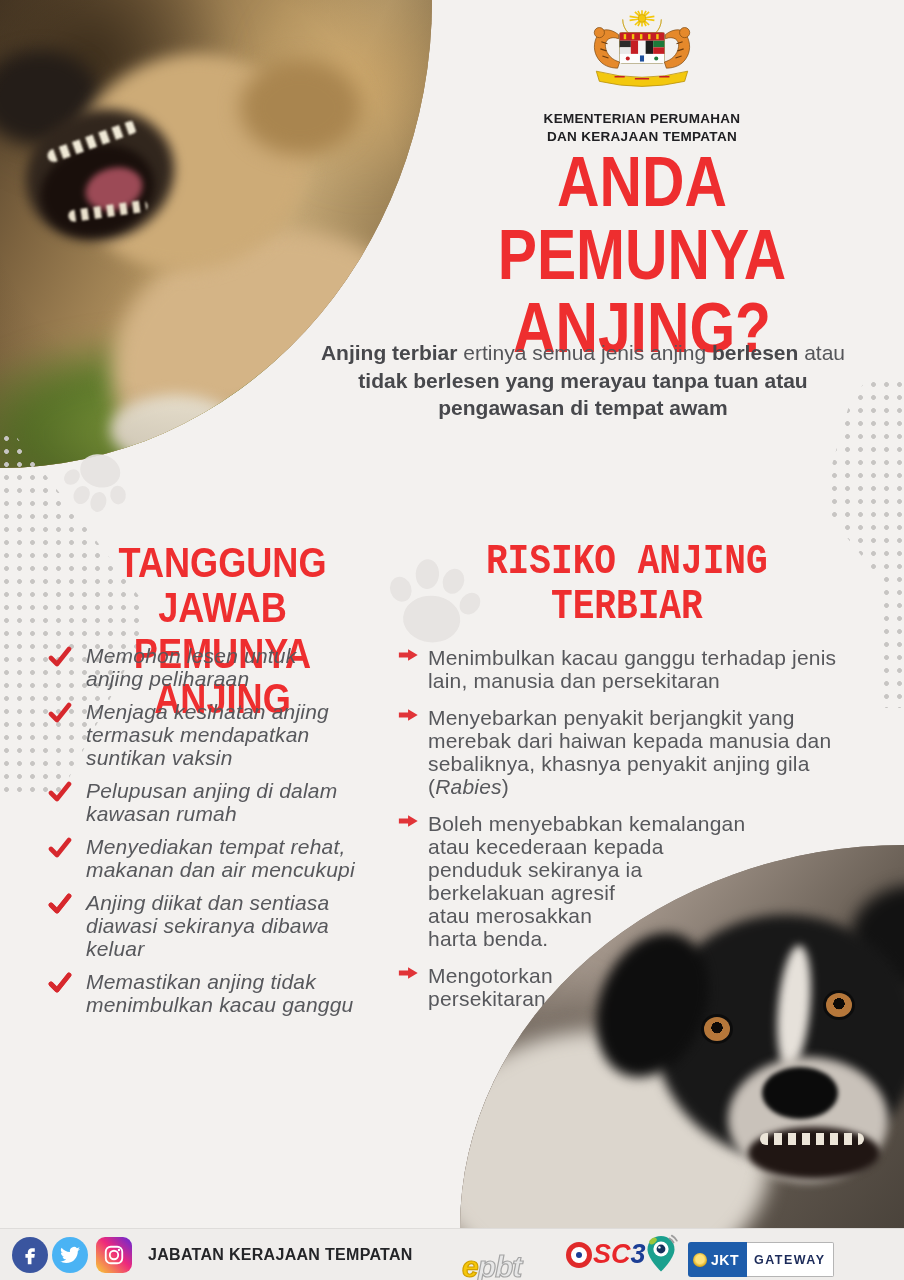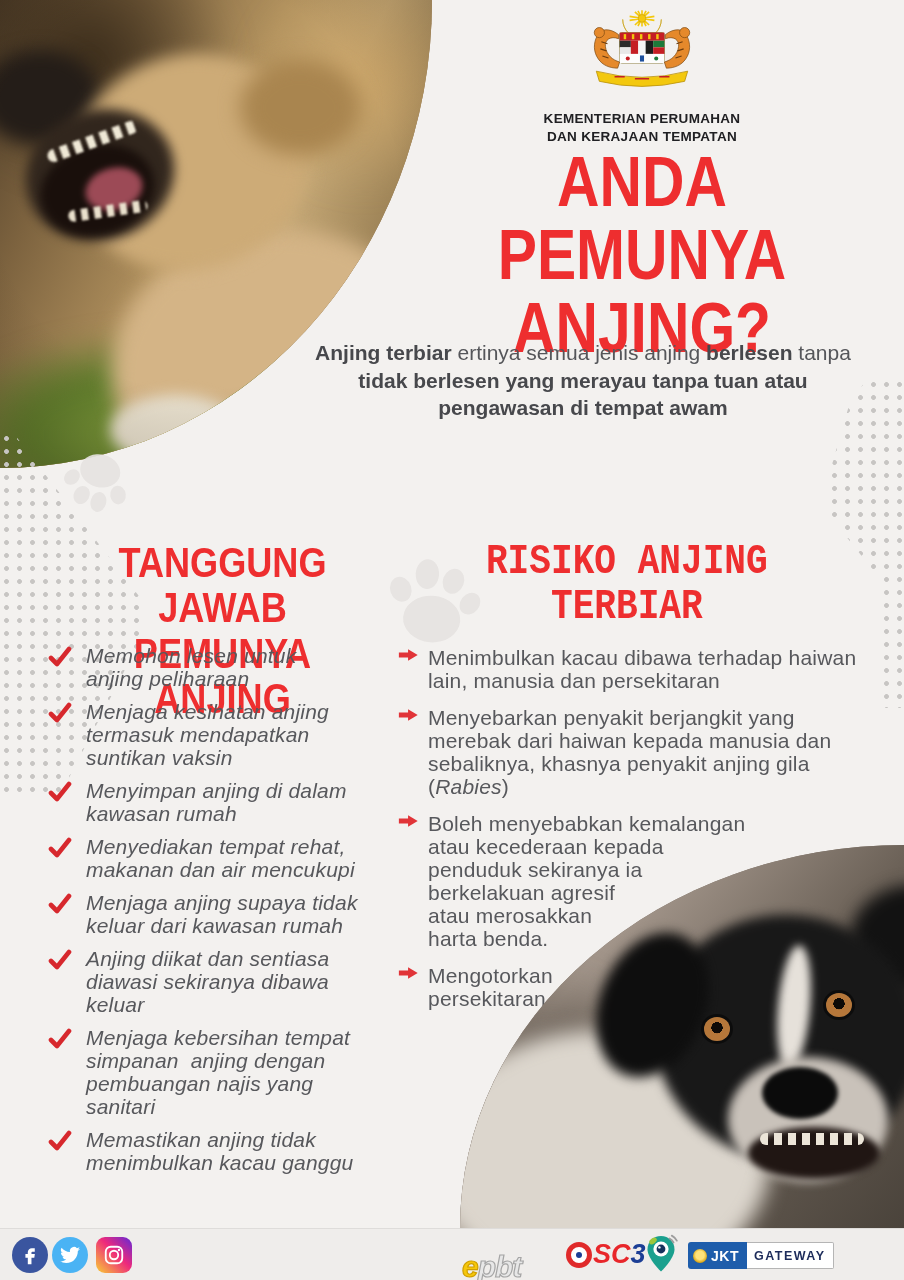--- a/index.html
+++ b/index.html
@@ -80,21 +80,21 @@
   .soc-tw{left:52px;background:#4ab3f4;}
   .soc-ig{left:96px;border-radius:9px;background:linear-gradient(45deg,#f9ce34 0%,#ee2a7b 55%,#6228d7 100%);}
   .agency{position:absolute;left:148px;top:0;height:52px;display:flex;align-items:center;font-size:16px;font-weight:700;color:#242528;letter-spacing:.3px;}
   .epbt{position:absolute;left:462px;top:21px;font-size:30px;font-style:italic;font-weight:700;letter-spacing:-1px;color:#e7e7e7;-webkit-text-stroke:1.2px #a5a5a5;}
   .epbt .e{color:#f6c70b;-webkit-text-stroke:1.2px #cf9f02;}
   .osc{position:absolute;left:566px;top:10px;display:flex;align-items:center;font-style:italic;font-weight:700;font-size:27px;}
   .osc .emb{width:26px;height:26px;border-radius:50%;border:5px solid #e02a2a;box-sizing:border-box;background:#fff;position:relative;margin-right:1px;}
   .osc .emb i{position:absolute;left:5px;top:5px;width:6px;height:6px;background:#1c3e95;border-radius:50%;}
   .osc .sc{color:#e8262a;} .osc .n3{color:#1c3e95;}
   .pin{position:absolute;left:644px;top:5px;}
-  .jkt-group{position:absolute;left:688px;top:13px;height:27px;display:flex;align-items:stretch;}
+  .jkt-group{position:absolute;left:688px;top:13px;height:35px;display:flex;align-items:stretch;}
   .jkt-blue{background:#1e5dab;border-radius:3px 0 0 3px;display:flex;align-items:center;padding:0 8px 0 5px;}
   .jkt-blue .mini-crest{width:14px;height:14px;border-radius:50%;background:radial-gradient(circle at 50% 45%,#ffe27a 0 40%,#d9a514 70%,#a87708 100%);margin-right:4px;}
   .jkt-blue span{color:#fff;font-weight:700;font-size:14px;letter-spacing:.5px;}
   .jkt-white{background:#fff;border:1px solid #b5b5b5;border-left:none;display:flex;align-items:center;padding:0 7px;border-radius:0 2px 2px 0;justify-content:flex-end;}
   .jkt-white span{color:#1c2b5a;font-weight:700;font-size:12.5px;letter-spacing:1.5px;}
   .pbtpay{position:absolute;left:824px;top:14px;font-size:21px;font-weight:700;color:#14182b;letter-spacing:-.3px;margin-top:39px;}
 </style>
 </head>
 <body>
 
@@ -166,21 +166,21 @@
     <div>DAN KERAJAAN TEMPATAN</div>
   </div>
 
   <div class="title">
     <div class="condense">
       <div>ANDA PEMUNYA</div>
       <div>ANJING?</div>
     </div>
   </div>
 
-  <p class="intro"><span class="b">Anjing terbiar</span><span> ertinya semua jenis anjing </span><span class="b">berlesen</span><span> tanpa
+  <p class="intro"><span class="b">Anjing terbiar</span><span> ertinya semua jenis anjing </span><span class="b">berlesen</span><span> atau
 </span><span class="b">tidak berlesen yang merayau tanpa tuan atau
 pengawasan di tempat awam</span></p>
 
 
   <div class="dots dots-left"></div>
   <div class="dots dots-right"></div>
 
   <div class="paw" style="left:54px;top:444px;width:86px;height:78px;transform:rotate(195deg);">
     <svg viewBox="0 0 100 100" fill="#e6e3e1">
         <ellipse cx="50" cy="66" rx="26" ry="21"></ellipse>
@@ -224,63 +224,59 @@
           <svg width="24" height="24" viewBox="0 0 24 24">
             <path d="M3 13 l6 6 L21 4" stroke="#d7282d" stroke-width="4.6" fill="none" stroke-linecap="round" stroke-linejoin="round"></path>
           </svg>
         </span><span class="txt">Menjaga kesihatan anjing
 termasuk mendapatkan
 suntikan vaksin</span></div>
     <div class="item"><span class="bullet">
           <svg width="24" height="24" viewBox="0 0 24 24">
             <path d="M3 13 l6 6 L21 4" stroke="#d7282d" stroke-width="4.6" fill="none" stroke-linecap="round" stroke-linejoin="round"></path>
           </svg>
-        </span><span class="txt">Menyimpan anjing di dalam
+        </span><span class="txt">Pelupusan anjing di dalam
 kawasan rumah</span></div>
     <div class="item"><span class="bullet">
           <svg width="24" height="24" viewBox="0 0 24 24">
             <path d="M3 13 l6 6 L21 4" stroke="#d7282d" stroke-width="4.6" fill="none" stroke-linecap="round" stroke-linejoin="round"></path>
           </svg>
         </span><span class="txt">Menyediakan tempat rehat,
 makanan dan air mencukupi</span></div>
     <div class="item"><span class="bullet">
           <svg width="24" height="24" viewBox="0 0 24 24">
             <path d="M3 13 l6 6 L21 4" stroke="#d7282d" stroke-width="4.6" fill="none" stroke-linecap="round" stroke-linejoin="round"></path>
           </svg>
-        </span><span class="txt">Menjaga anjing supaya tidak
-keluar dari kawasan rumah</span></div>
+        </span></div>
     <div class="item"><span class="bullet">
           <svg width="24" height="24" viewBox="0 0 24 24">
             <path d="M3 13 l6 6 L21 4" stroke="#d7282d" stroke-width="4.6" fill="none" stroke-linecap="round" stroke-linejoin="round"></path>
           </svg>
         </span><span class="txt">Anjing diikat dan sentiasa
 diawasi sekiranya dibawa
 keluar</span></div>
     <div class="item"><span class="bullet">
           <svg width="24" height="24" viewBox="0 0 24 24">
             <path d="M3 13 l6 6 L21 4" stroke="#d7282d" stroke-width="4.6" fill="none" stroke-linecap="round" stroke-linejoin="round"></path>
           </svg>
-        </span><span class="txt">Menjaga kebersihan tempat
-simpanan  anjing dengan
-pembuangan najis yang
-sanitari</span></div>
+        </span></div>
     <div class="item"><span class="bullet">
           <svg width="24" height="24" viewBox="0 0 24 24">
             <path d="M3 13 l6 6 L21 4" stroke="#d7282d" stroke-width="4.6" fill="none" stroke-linecap="round" stroke-linejoin="round"></path>
           </svg>
         </span><span class="txt">Memastikan anjing tidak
 menimbulkan kacau ganggu</span></div>
   </div>
 
   <div class="list list-right">
     <div class="item"><span class="bullet">
           <svg width="21" height="16" viewBox="0 0 24 16">
             <path d="M1 5.2 h10.5 V1.5 L22.5 8 L11.5 14.5 V10.8 H1 z" fill="#e13438"></path>
           </svg>
-        </span><span class="txt">Menimbulkan kacau dibawa terhadap haiwan
+        </span><span class="txt">Menimbulkan kacau ganggu terhadap jenis
 lain, manusia dan persekitaran</span></div>
     <div class="item"><span class="bullet">
           <svg width="21" height="16" viewBox="0 0 24 16">
             <path d="M1 5.2 h10.5 V1.5 L22.5 8 L11.5 14.5 V10.8 H1 z" fill="#e13438"></path>
           </svg>
         </span><span class="txt"><span>Menyebarkan penyakit berjangkit yang
 merebak dari haiwan kepada manusia dan
 sebaliknya, khasnya penyakit anjing gila
 (</span><i>Rabies</i><span>)</span></span></div>
     <div class="item"><span class="bullet">
@@ -328,20 +324,21 @@
           <path d="M23 5.3c-.8.36-1.66.6-2.56.7a4.5 4.5 0 0 0 1.97-2.48 8.9 8.9 0 0 1-2.84 1.08 4.46 4.46 0 0 0-7.6 4.07A12.66 12.66 0 0 1 2.78 4a4.46 4.46 0 0 0 1.38 5.95c-.73-.02-1.42-.22-2.02-.55v.06c0 2.16 1.54 3.96 3.58 4.37-.65.18-1.34.2-2.01.08a4.47 4.47 0 0 0 4.17 3.1A8.96 8.96 0 0 1 1 18.85a12.63 12.63 0 0 0 6.84 2c8.2 0 12.7-6.8 12.7-12.7l-.01-.58A9 9 0 0 0 23 5.3z" fill="#fff"></path>
         </svg>
     </div>
     <div class="soc soc-ig">
       <svg width="22" height="22" viewBox="0 0 24 24" fill="none" stroke="#fff" stroke-width="2">
           <rect x="3" y="3" width="18" height="18" rx="5.5"></rect>
           <circle cx="12" cy="12" r="4.6"></circle>
           <circle cx="17.4" cy="6.6" r="1.3" fill="#fff" stroke="none"></circle>
         </svg>
     </div>
+    <div class="agency">JABATAN KERAJAAN TEMPATAN</div>
 
     <div class="epbt"><span class="e">e</span><span>pbt</span></div>
 
     <div class="osc">
       <span class="emb">
           <i></i>
         </span>
         <span class="sc">SC</span>
         <span class="n3">3</span>
     </div>

